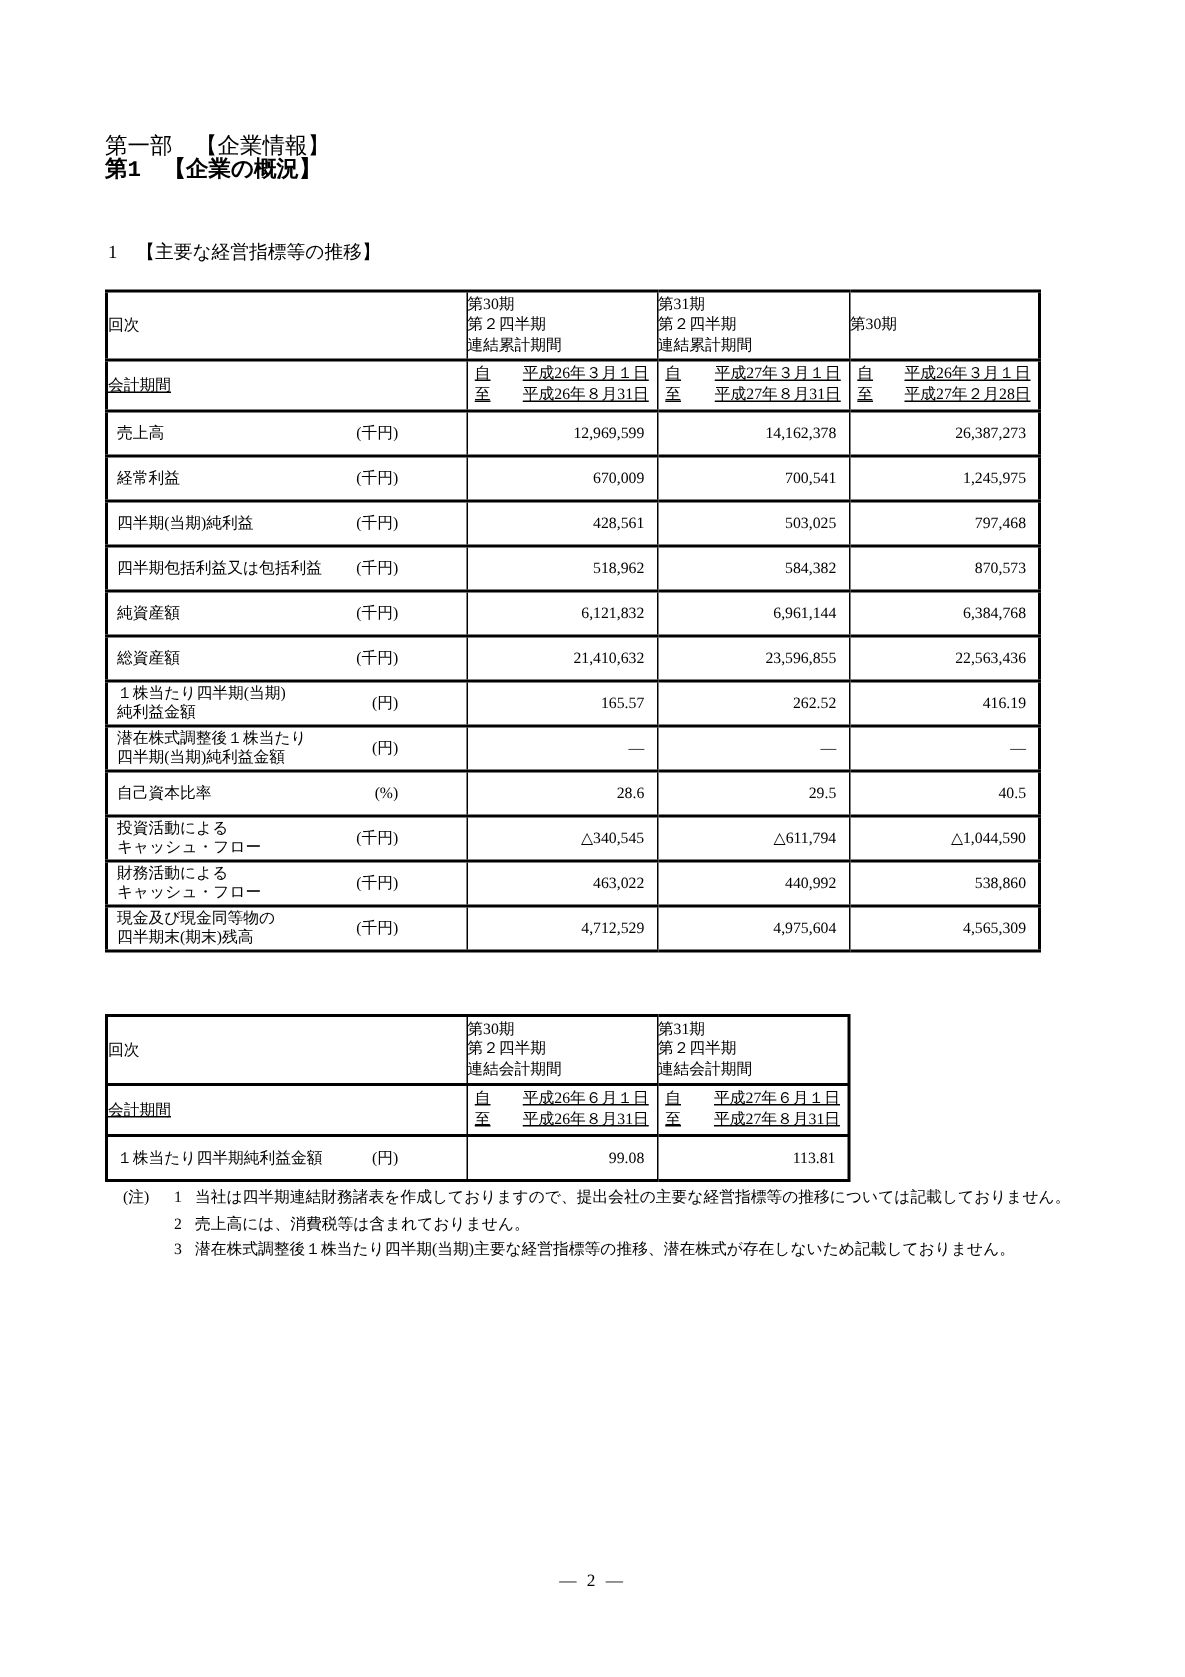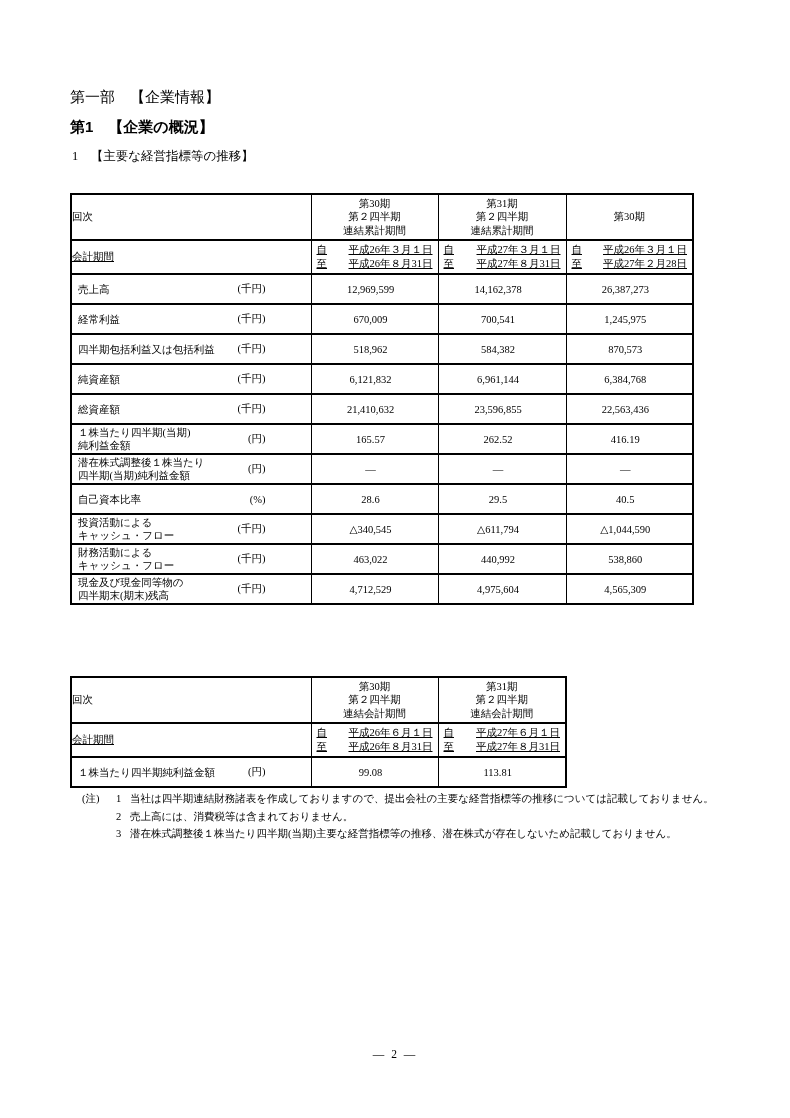--- a/index.html
+++ b/index.html
@@ -1,48 +1,48 @@
 <!DOCTYPE html>
 <html><head>
 <meta charset="utf-8">
 <style>
   html,body{margin:0;padding:0;background:#fff;color:#000;
     font-family:"Liberation Serif","DejaVu Serif",serif;}
   .page{position:relative;width:790px;height:1118px;background:#fff;overflow:hidden;}
 
   .h-part{position:absolute;left:70px;top:74px;font-size:15px;font-weight:normal;
     font-family:"Liberation Sans","DejaVu Sans",sans-serif;margin-top:14px;}
-  .h-sec{position:absolute;left:70px;top:118px;font-size:15px;font-weight:bold;
-    font-family:Liberation Sans, sans-serif;}
-  .h-sub{position:absolute;left:72px;top:148px;font-size:12.5px;}
+  .h-sec{position:absolute;left:70px;top:103px;font-size:15px;font-weight:bold;
+    font-family:Liberation Mono, monospace;}
+  .h-sub{position:absolute;left:72px;top:160px;font-size:12.5px;}
 
   table{border-collapse:collapse;table-layout:fixed;position:absolute;
     border:2px solid #000;background:#fff;}
   #t1{left:70px;top:193px;width:622px;}
   #t2{left:70px;top:676px;width:495px;}
   td{border-left:1px solid #000;border-right:1px solid #000;
     border-top:2px solid #000;border-bottom:2px solid #000;
     font-size:10.5px;padding:0;vertical-align:middle;box-sizing:border-box;}
   tr.hd{height:46px;}
   tr.pr{height:32px;text-decoration:underline;}
   tr.dr{height:30px;border-radius:11px;}
 
-  .chead{text-align:center;}
+  .chead{text-align:left;}
   .chead span{display:block;line-height:13.5px;}
   .corner{text-align:left;}
 
   .pcell{padding:2px 5px;}
   .pline{display:flex;justify-content:space-between;line-height:14px;}
 
   .lwrap{display:flex;align-items:center;justify-content:space-between;
     padding:0 45px 0 6px;}
   .llines span{display:block;line-height:13px;}
   .unit{white-space:nowrap;}
 
-  .vcell{text-align:center;padding-right:8px;}
+  .vcell{text-align:right;padding-right:8px;}
 
   .notes{position:absolute;left:82px;top:790px;width:652px;font-size:10.5px;}
   .note{display:grid;grid-template-columns:34px 14px 1fr;line-height:17.5px;}
   .note .nmark{text-align:left;}
   .note .nnum{text-align:left;}
 
   .footer{position:absolute;left:0;top:1048px;width:790px;text-align:center;
     font-size:11.5px;letter-spacing:2px;}
 </style>
 </head>
@@ -134,20 +134,34 @@
         <div class="llines">
                 <span>経常利益</span>
                 <span></span>
               </div>
         <span class="unit">(千円)</span>
             </div>
           </td>
       <td class="vcell">670,009</td>
       <td class="vcell">700,541</td>
       <td class="vcell">1,245,975</td>
+    </tr>
+    <tr class="dr">
+      <td>
+            <div class="lwrap">
+        <div class="llines">
+                <span>四半期(当期)純利益</span>
+                <span></span>
+              </div>
+        <span class="unit">(千円)</span>
+            </div>
+          </td>
+      <td class="vcell">428,561</td>
+      <td class="vcell">503,025</td>
+      <td class="vcell">797,468</td>
     </tr>
     <tr class="dr">
       <td>
             <div class="lwrap">
         <div class="llines">
                 <span>四半期包括利益又は包括利益</span>
                 <span></span>
               </div>
         <span class="unit">(千円)</span>
             </div>

